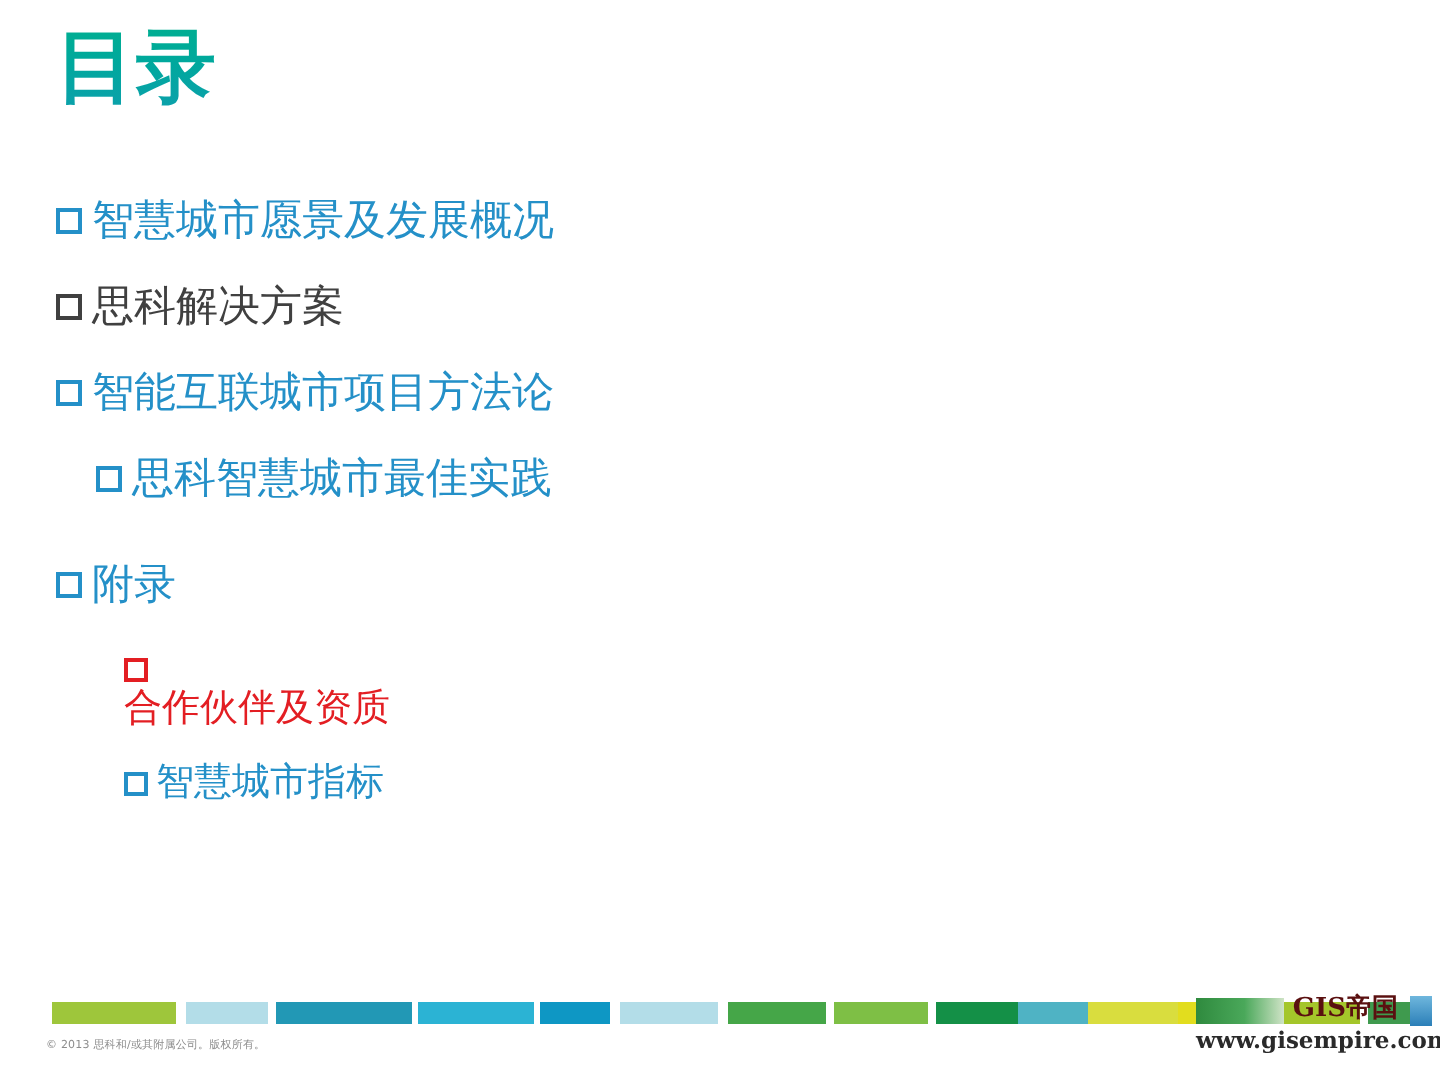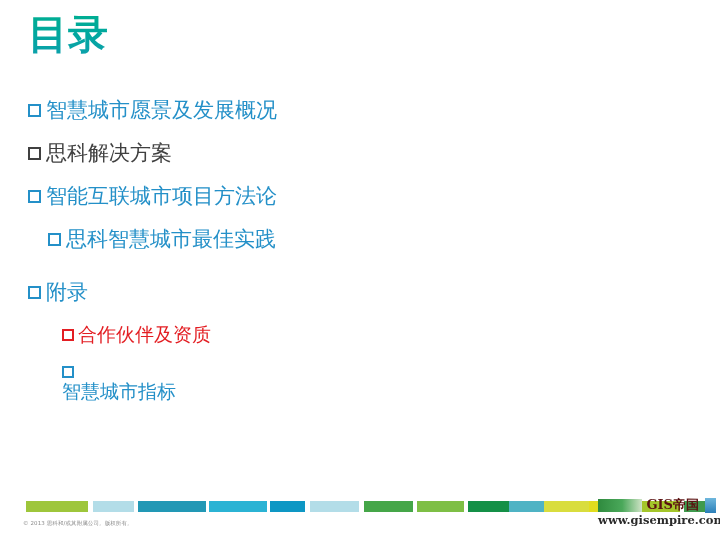--- a/index.html
+++ b/index.html
@@ -90,21 +90,21 @@
   }
   .lvl2 .bullet {
     width: 12px;
     height: 12px;
     margin-top: 8px;
     margin-right: 4px;
   }
 
   .item-label { display: inline-block; }
 
-  .red { color: #e31e23; }
+  .red { color: #e31e23; flex-direction: column; }
   .blue { color: #2490c8; }
 
   
   .color-bar {
     position: absolute;
     left: 26px;
     top: 501px;
     height: 11px;
     width: 680px;
     display: flex;
@@ -207,21 +207,21 @@
     <div class="outline-item lvl1" style="color: rgb(36, 144, 200); margin-top: 24px;">
       <span class="bullet"></span>
       <span class="item-label">附录</span>
     </div>
 
     <div class="outline-item lvl2 first-sub red" style="color: rgb(227, 30, 35);">
       <span class="bullet"></span>
       <span class="item-label">合作伙伴及资质</span>
     </div>
 
-    <div class="outline-item lvl2 blue" style="color: rgb(36, 144, 200); flex-direction: column;">
+    <div class="outline-item lvl2 blue" style="color: rgb(36, 144, 200);">
       <span class="bullet"></span>
       <span class="item-label">智慧城市指标</span>
     </div>
 
   </div>
 
   <div class="color-bar" id="color-bar">
       <span class="seg" style="background: rgb(158, 198, 59); width: 9.1442%;"></span>
       <span class="seg" style="background: rgb(255, 255, 255); width: 0.7034%;"></span>
       <span class="seg" style="background: rgb(179, 221, 232); width: 6.09613%;"></span>

